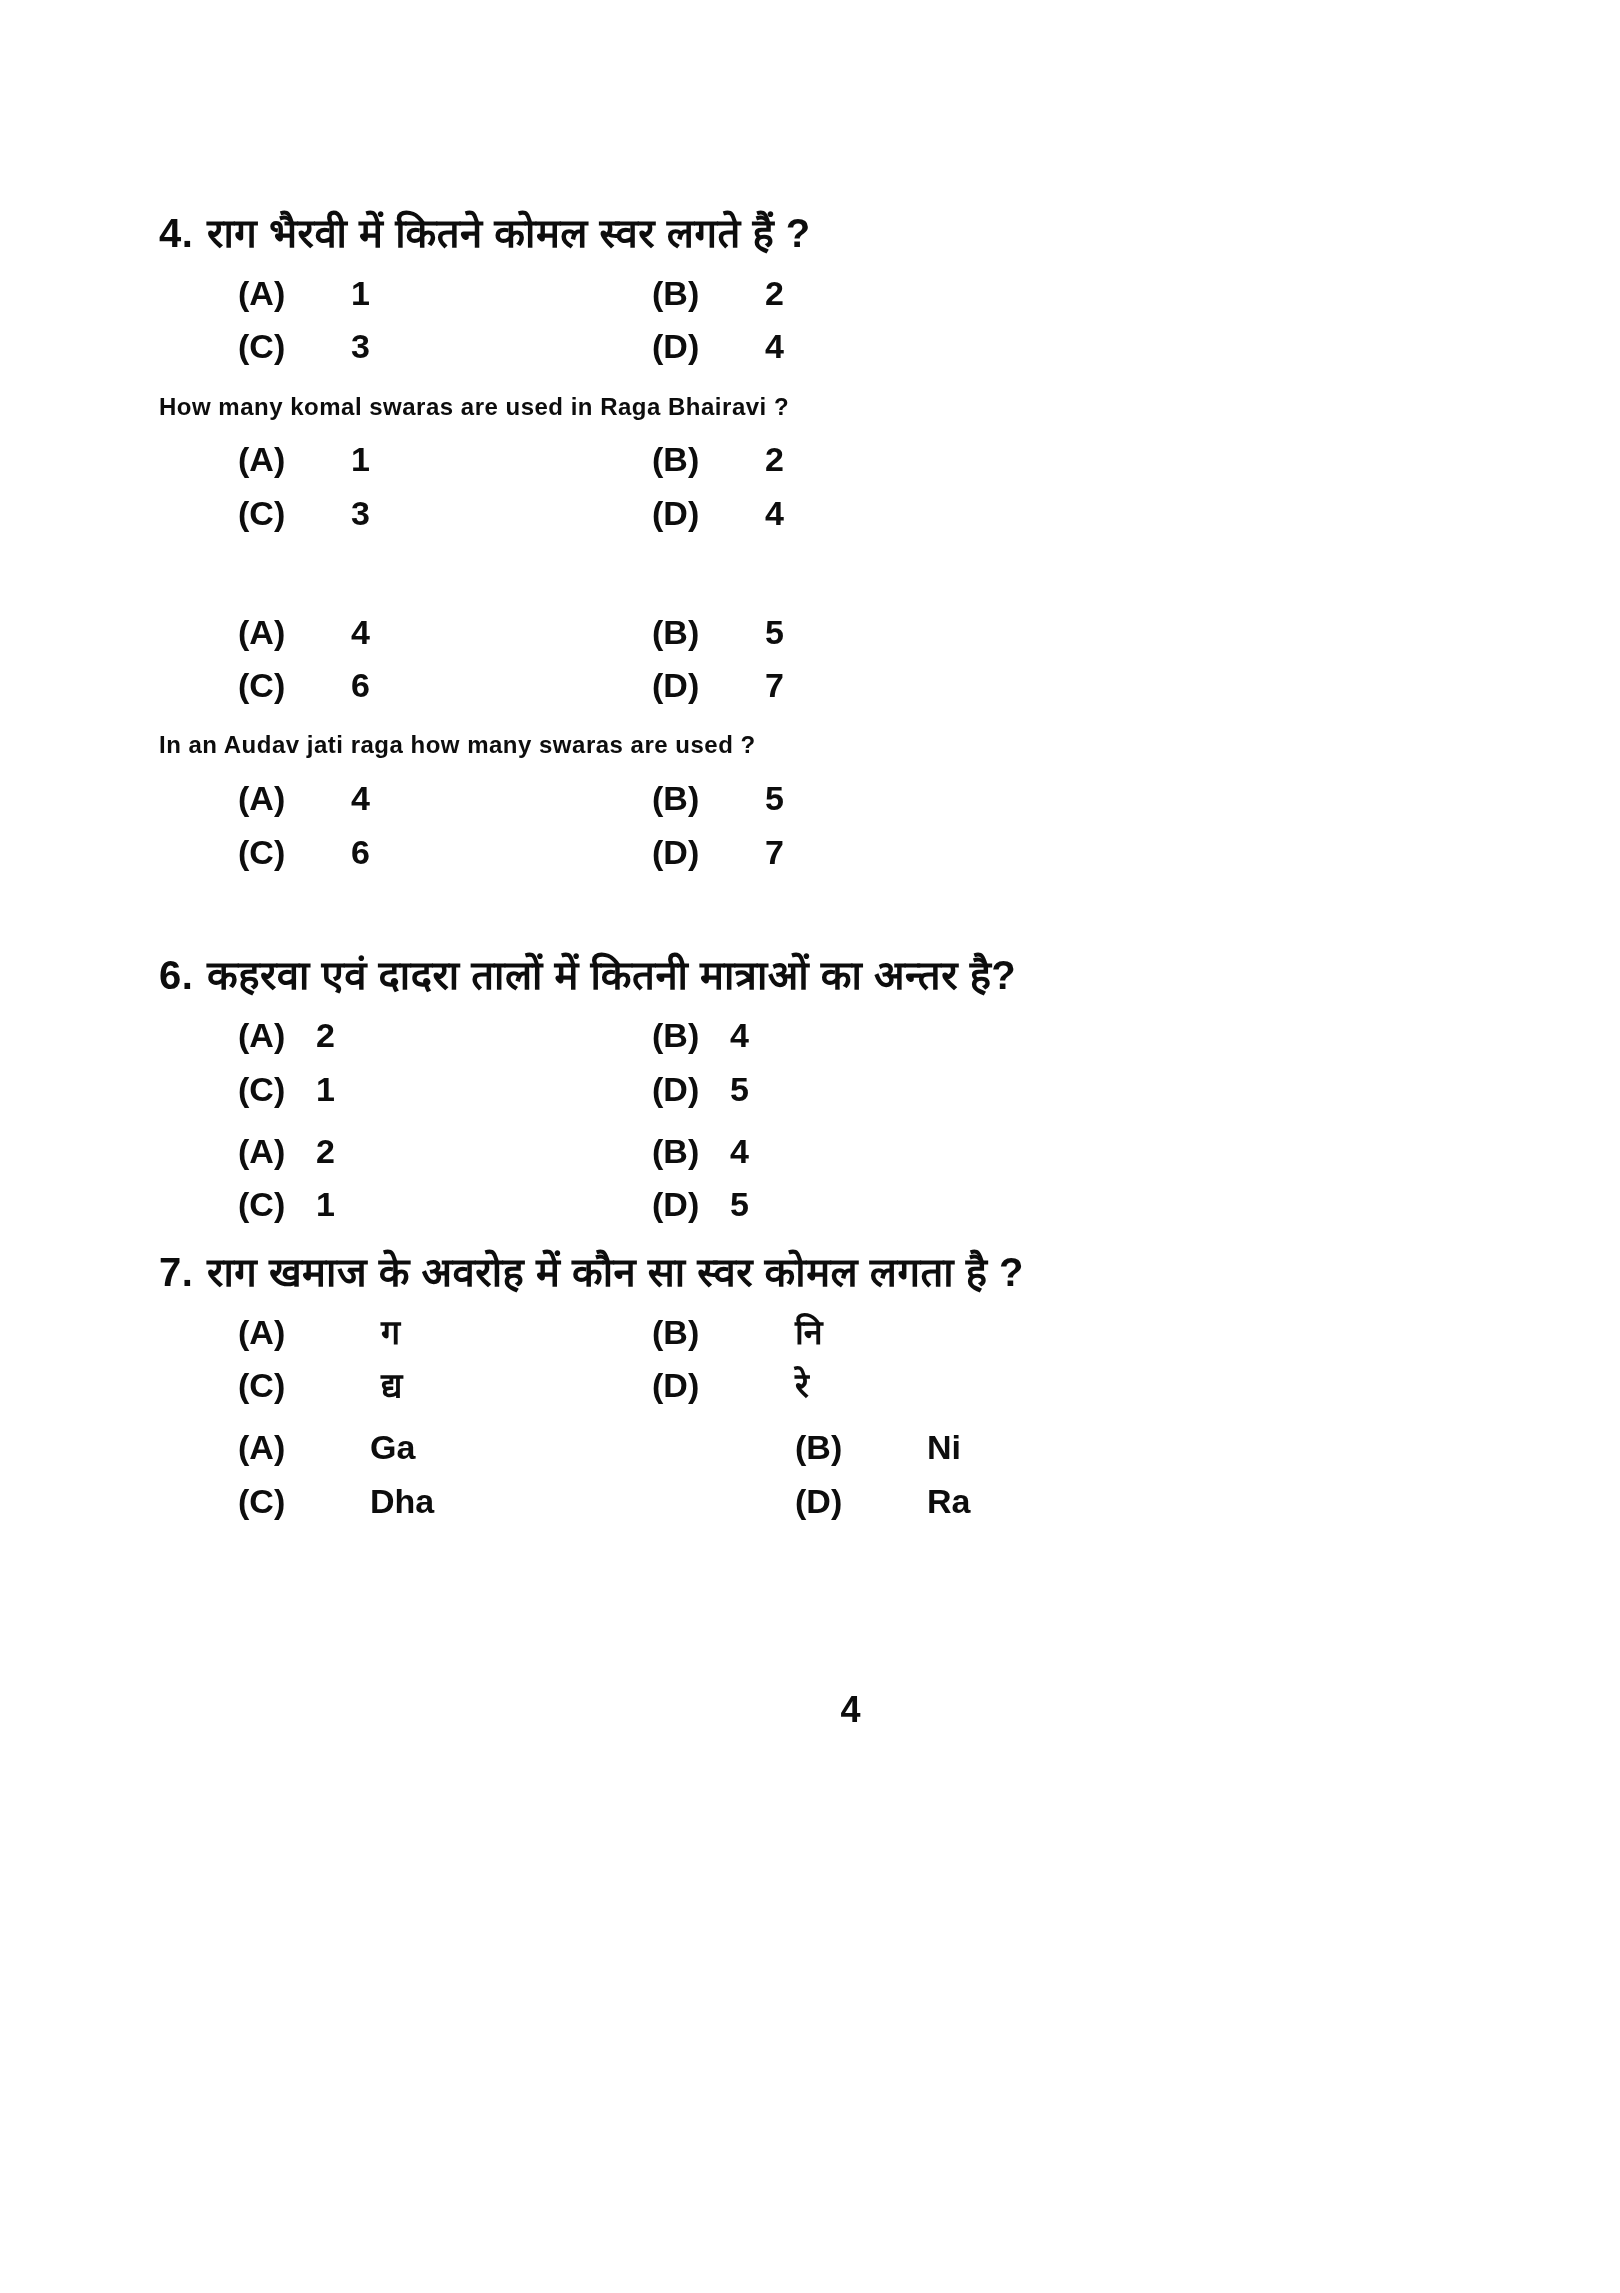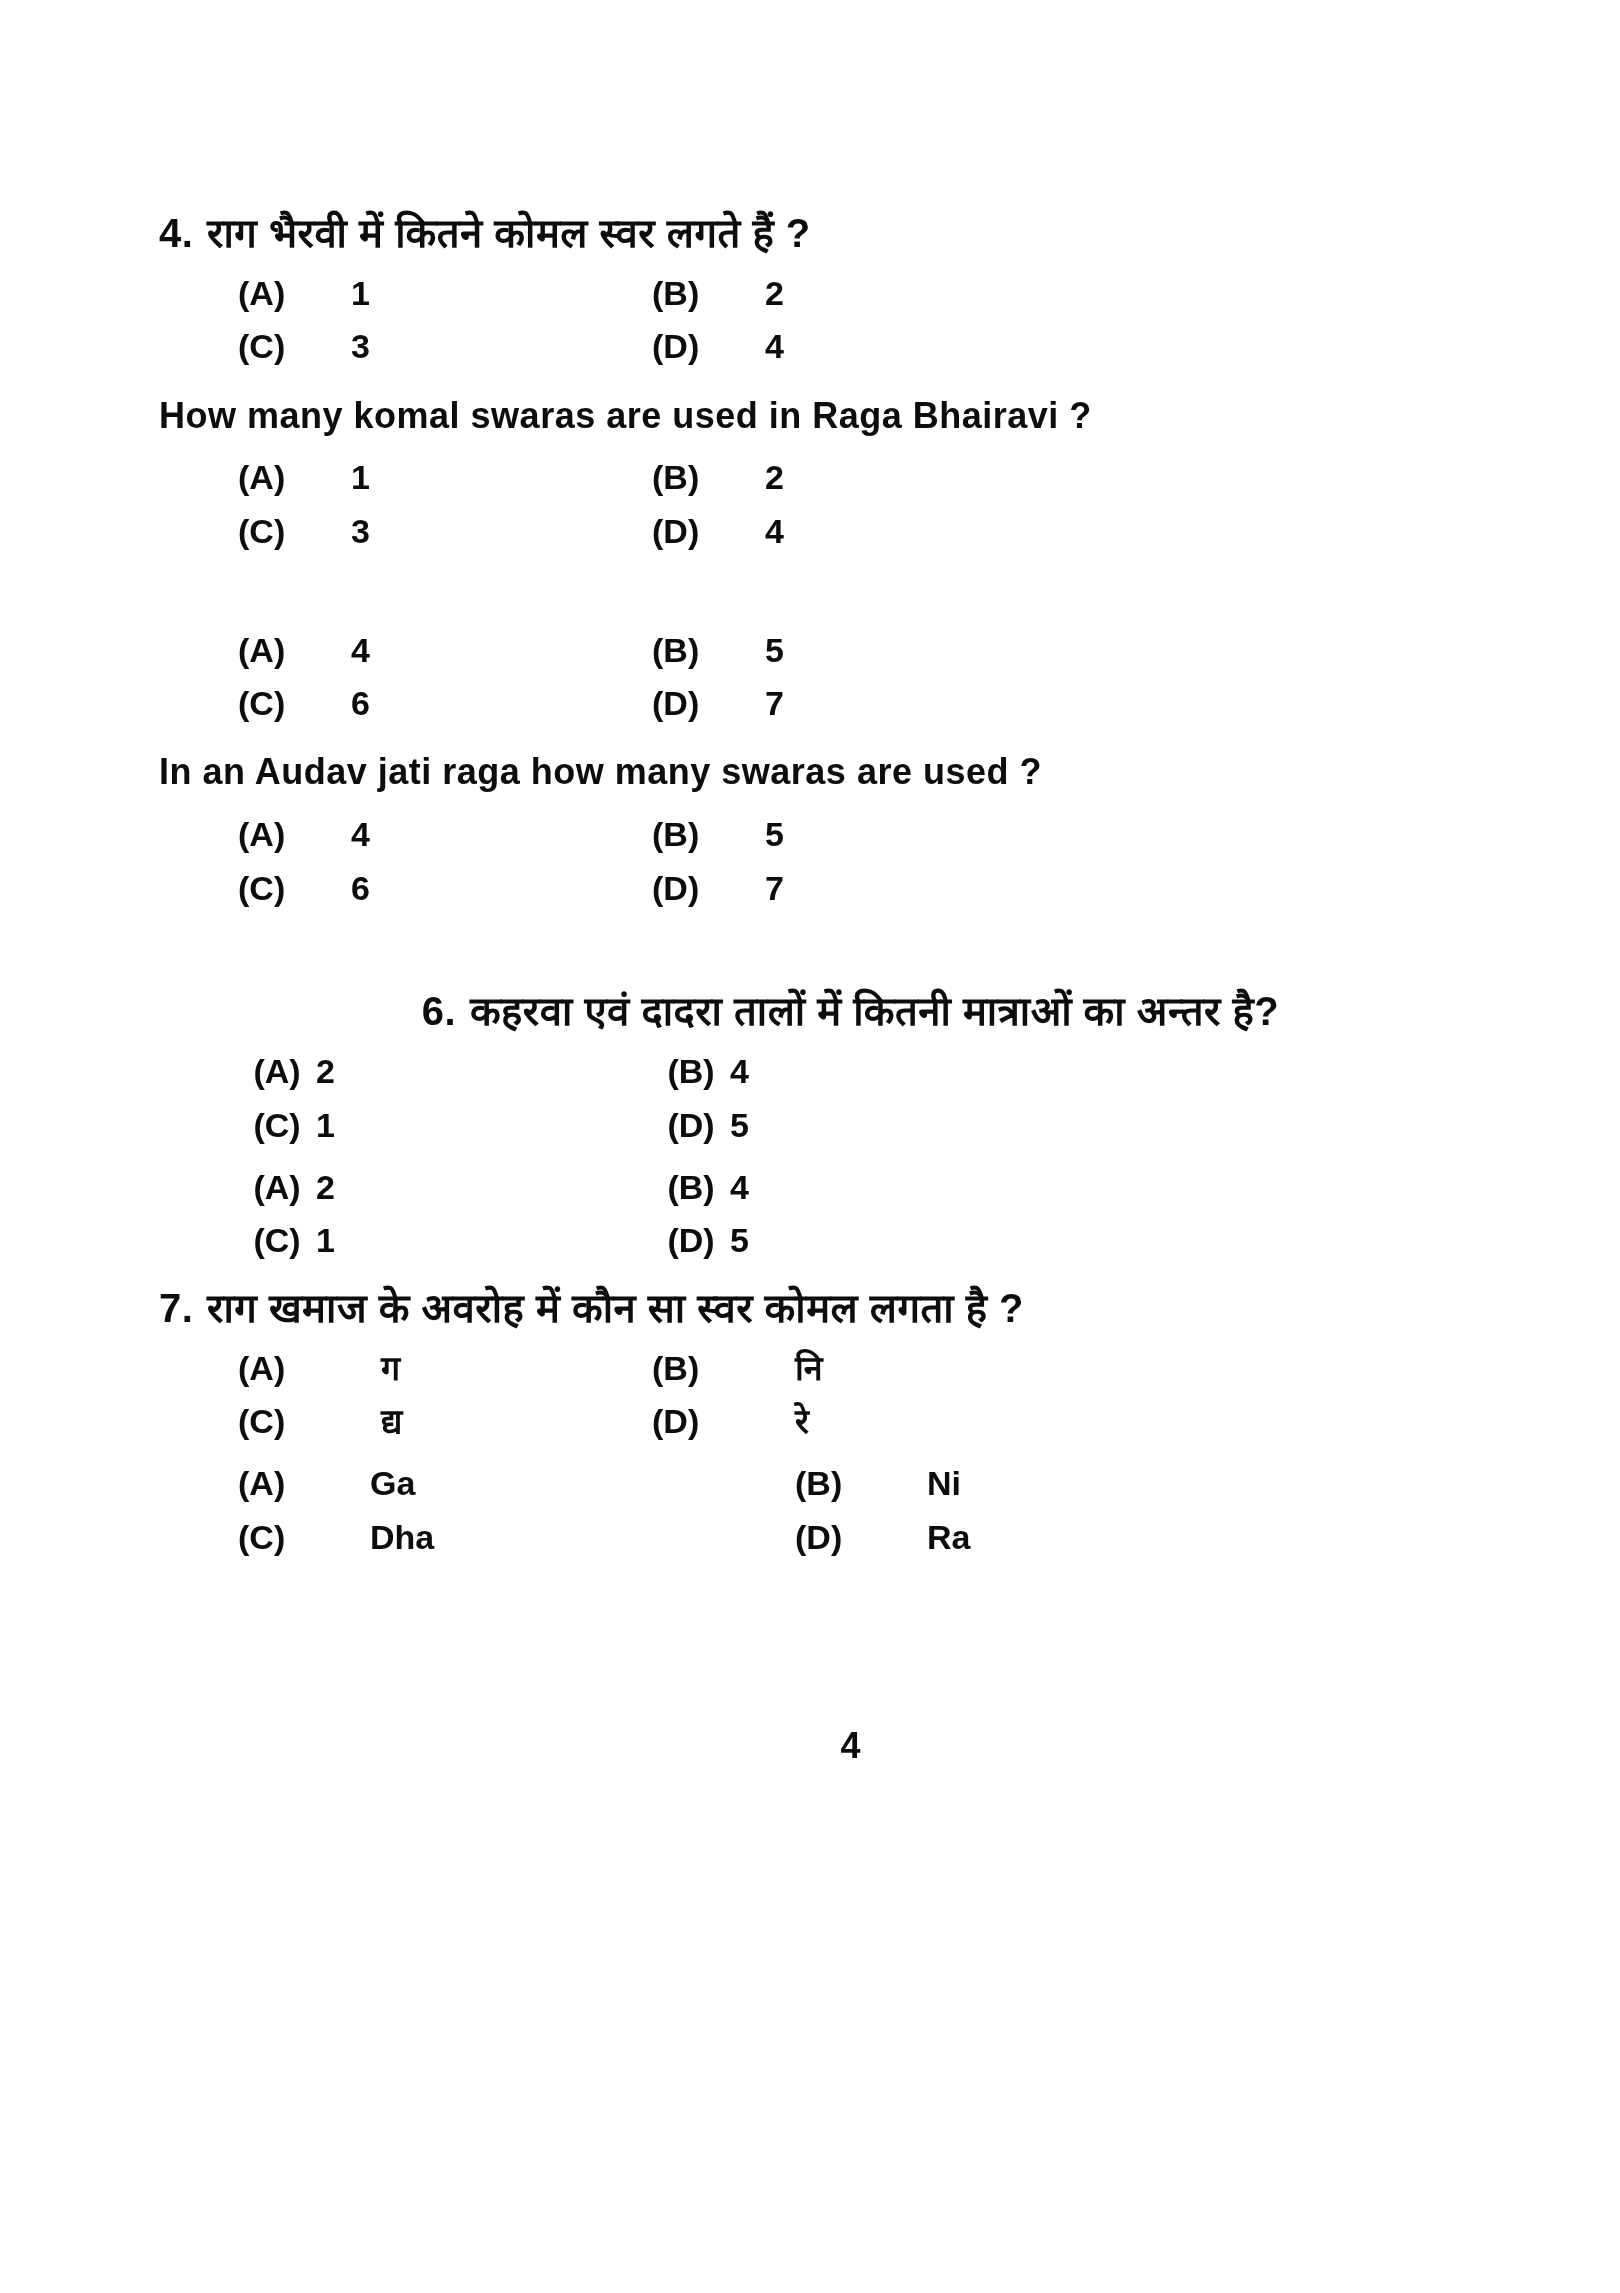--- a/index.html
+++ b/index.html
@@ -12,30 +12,30 @@
     font-weight: 700;
     overflow: hidden;
   }
   .page {
     box-sizing: border-box;
     width: 1620px;
     height: 2294px;
     padding: 208px 78px 4px 159px;
   }
   .q { margin-bottom: 78px; }
-  .q.tight-after { margin-bottom: 15.7px; text-align: center; }
+  .q.tight-after { margin-bottom: 15.7px; }
   .qh {
     margin: 0 0 14.7px 0;
     font-size: 40px;
     font-weight: 700;
     line-height: 1.25;
     letter-spacing: 0.5px;
   }
   .qh.en {
-    font-size: 36px;
+    font-size: 24px;
     line-height: 1.5;
     max-width: 1392px;
   }
   .qnum { margin-right: 13.7px; }
   .cont { padding-left: 25.5px; }
   .opts {
     display: grid;
     grid-template-columns: 414px auto;
     justify-content: start;
     row-gap: 12.7px;

